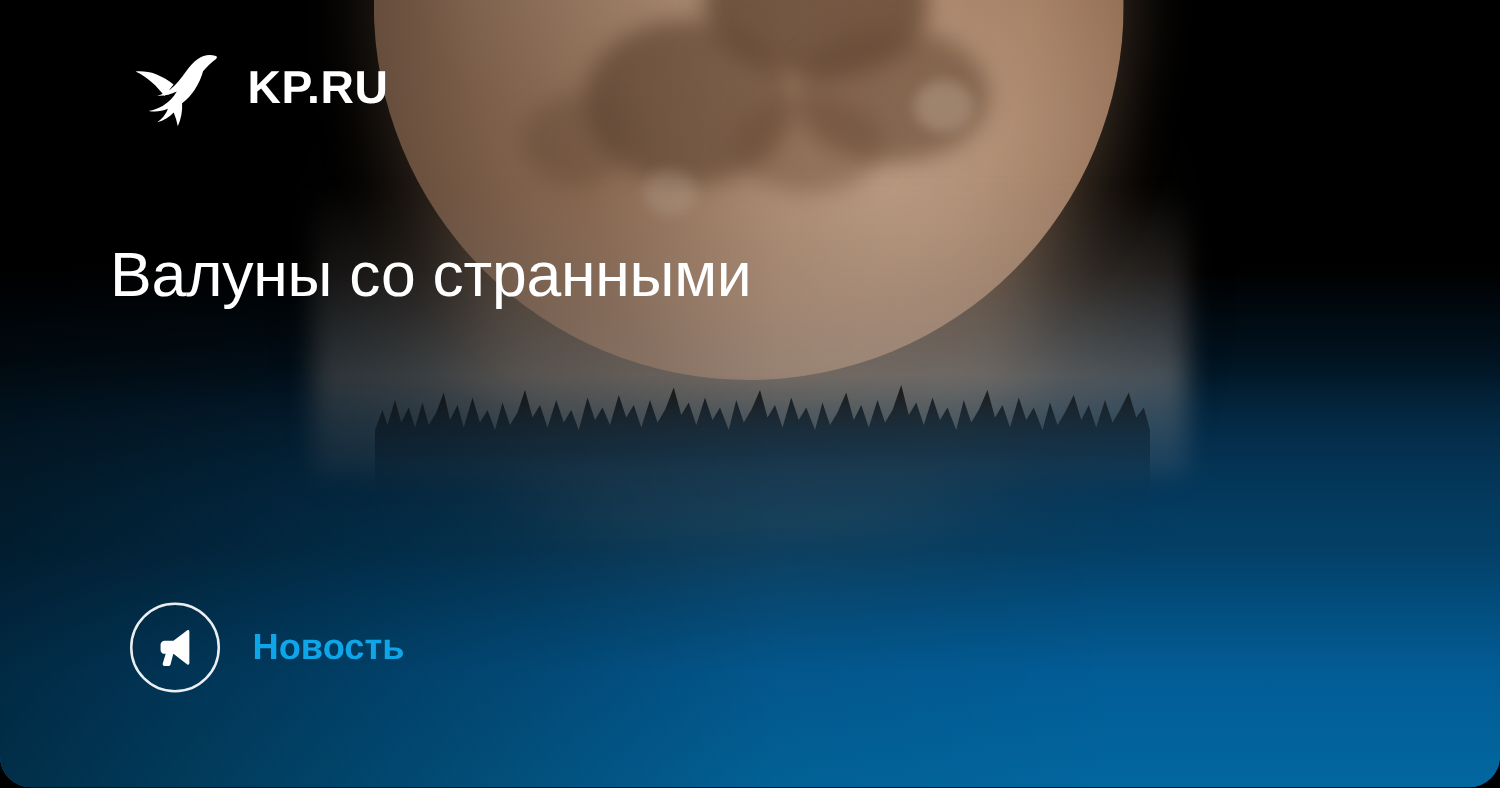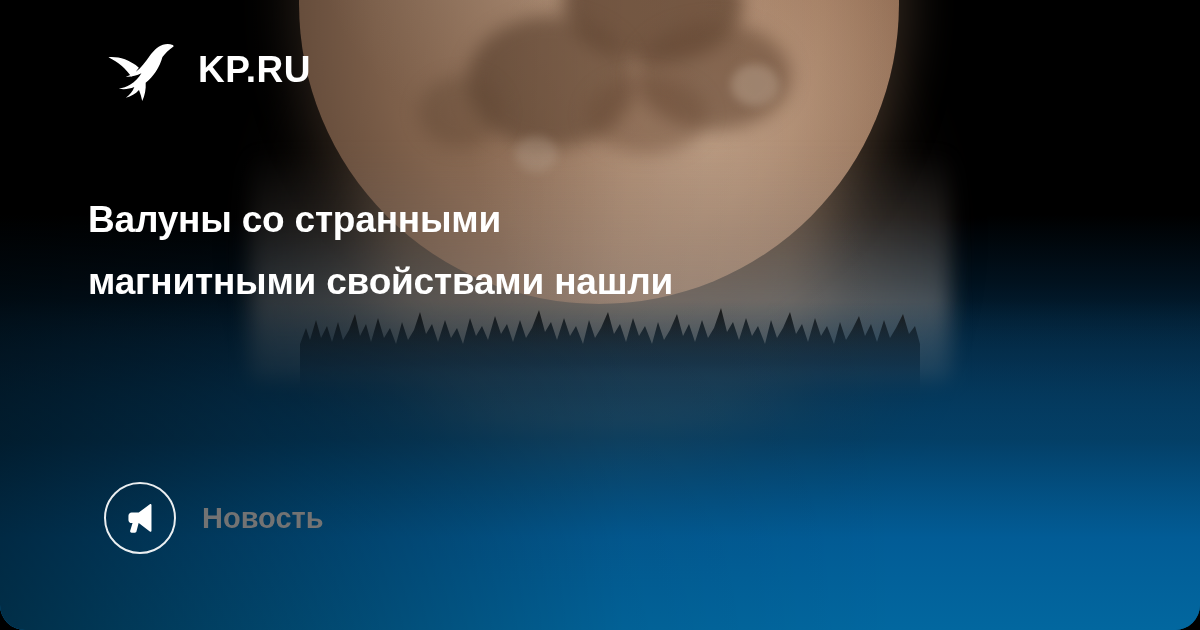--- a/index.html
+++ b/index.html
@@ -170,22 +170,22 @@
     white-space: nowrap;
   }
 
   
   .headline {
     position: absolute;
     left: 88px;
     top: 189px;
     width: 1010px;
     color: #ffffff;
-    font-size: 37px;
-    font-weight: bold;
+    font-size: 50px;
+    font-weight: normal;
     line-height: 62px;
     letter-spacing: -0.2px;
   }
   .headline .line { display: block; white-space: nowrap; }
 
   
   .label-row {
     position: absolute;
     left: 104px;
     top: 482px;
@@ -198,21 +198,21 @@
     height: 72px;
     border-radius: 50%;
     border: 2px solid rgba(255,255,255,0.92);
     display: flex;
     align-items: center;
     justify-content: center;
     flex: none;
   }
   .label-badge svg { display: block; width: 38px; height: 38px; }
   .label-text {
-    color: #737373;
+    color: #0ea5e9;
     font-size: 29px;
     font-weight: bold;
     line-height: 1;
     white-space: nowrap;
   }
 </style>
 </head>
 <body>
 
 <div class="card">
@@ -263,21 +263,20 @@
       <span class="brand-mark">
         <svg viewBox="0 0 100 100" aria-hidden="true">
           <path fill="#ffffff" d="M95.5 16.5 C88.5 14.2 81.6 15.4 75.4 19.6 C70.4 23.0 66.3 27.9 62.4 33.3 C57.0 40.8 51.8 48.1 44.6 53.6 C40.2 57.0 35.4 59.3 30.1 60.6 C37.8 61.0 45.1 59.4 52.0 55.9 C48.2 62.4 43.1 67.6 36.6 71.6 C31.6 74.6 26.3 76.4 20.6 77.4 C28.0 78.6 35.2 77.9 42.1 75.0 C41.0 78.1 39.4 80.9 37.3 83.5 C35.3 86.0 33.0 88.1 30.3 89.9 C37.6 88.1 43.7 84.5 48.6 79.1 C50.6 84.1 52.1 89.2 53.1 94.5 C56.8 86.4 58.4 77.9 57.9 69.0 C63.5 64.6 68.2 59.4 72.1 53.5 C76.2 47.3 79.2 40.6 81.2 33.4 C85.4 28.1 90.2 23.5 95.6 19.6 C96.9 18.6 97.0 17.3 95.5 16.5 Z M29.0 36.6 C21.6 34.0 14.0 33.0 6.2 33.6 C13.0 36.9 19.2 41.0 24.8 46.0 C29.9 50.5 34.3 55.5 38.2 61.0 C41.6 56.7 45.0 52.4 48.4 48.1 C42.8 43.4 36.3 39.6 29.0 36.6 Z"></path>
         </svg>
       </span>
       <span class="brand-name">KP.RU</span>
     </div>
 
     <div class="headline">
       <span class="line">Валуны со странными</span>
-      <span class="line">магнитными свойствами нашли</span>
     </div>
 
     <div class="label-row">
       <span class="label-badge">
         <svg viewBox="0 0 48 48" aria-hidden="true">
           <path fill="#ffffff" d="M38.5 7.6 C38.5 6.4 37.3 5.8 36.4 6.5 L22.4 17.2 L13.4 17.2 C11.2 17.2 9.4 19.0 9.4 21.2 L9.4 26.4 C9.4 28.6 11.2 30.4 13.4 30.4 L14.6 30.4 L11.6 40.2 C11.2 41.4 12.1 42.6 13.4 42.6 L17.6 42.6 C18.5 42.6 19.3 42.0 19.5 41.1 L22.3 30.4 L22.4 30.4 L36.4 41.1 C37.3 41.8 38.5 41.2 38.5 40.0 L38.5 7.6 Z"></path>
         </svg>
       </span>
       <span class="label-text">Новость</span>
     </div>

